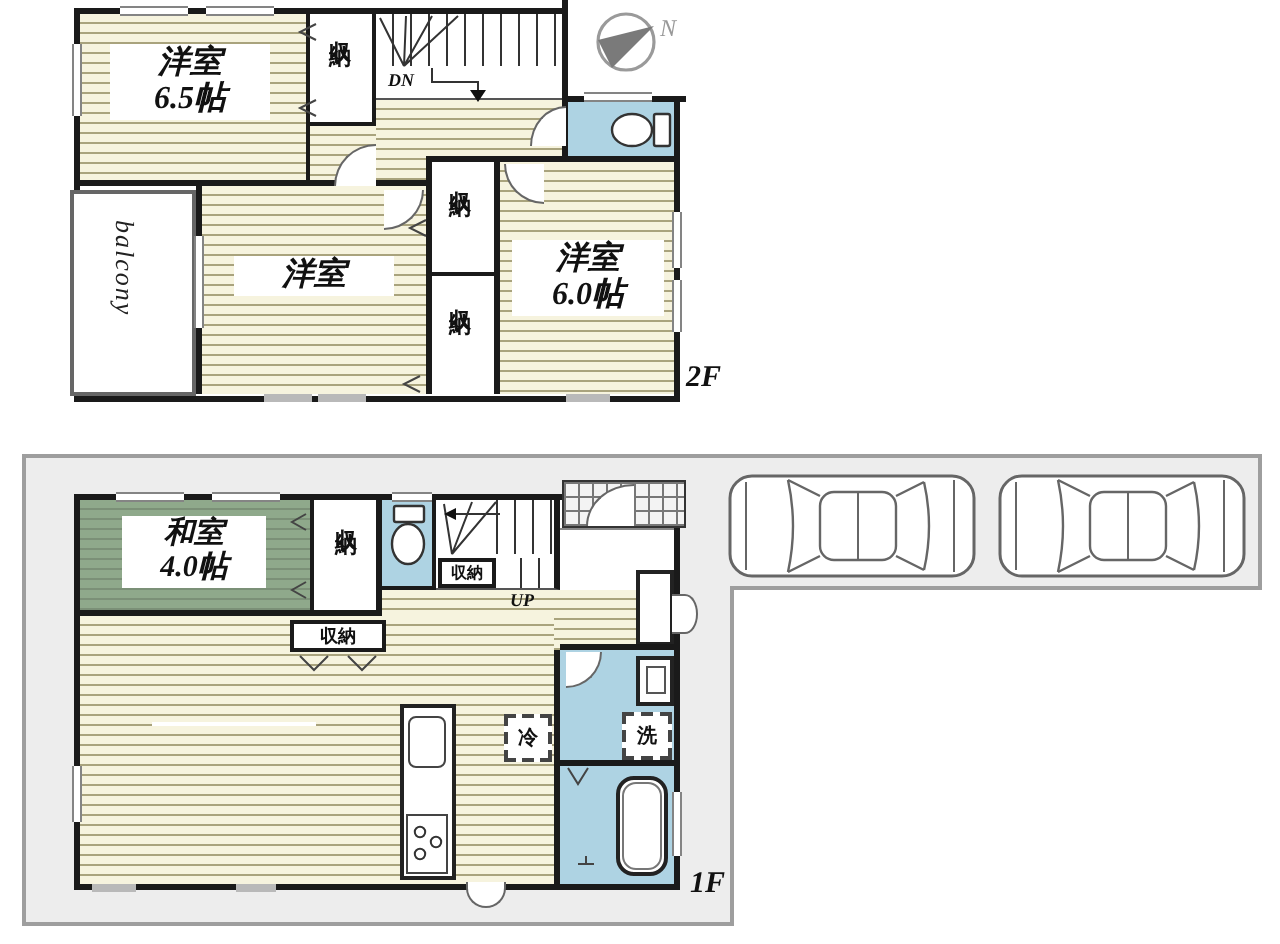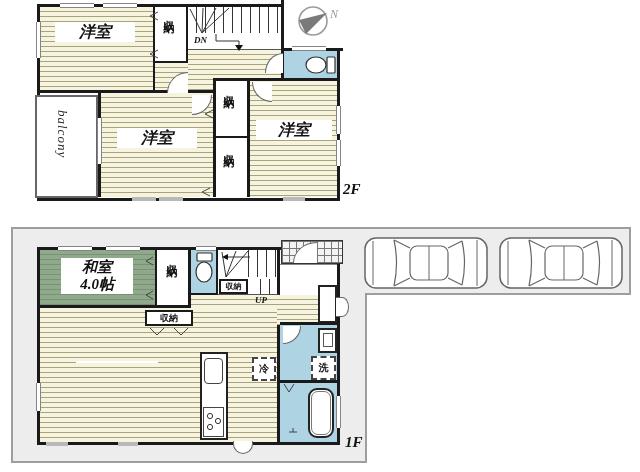--- a/index.html
+++ b/index.html
@@ -201,26 +201,28 @@
     <g>
       <circle cx="313" cy="21" r="14" fill="#fff" stroke="#9a9a9a" stroke-width="1.6"></circle>
       <polygon points="299,20 327,13 306,34" fill="#7a7a7a"></polygon>
       <text x="330" y="18" font-size="12" fill="#999" font-style="italic" font-family="Liberation Serif, DejaVu Serif, serif">N</text>
     </g>
   </svg>
 
   <div>
     <div class="rlabel z8" style="left:55px;top:22px;width:80px;font-size:16px;">
       <div>洋室</div>
+      <div>6.5帖</div>
     </div>
     <div class="rlabel z8" style="left:117px;top:128px;width:80px;font-size:16px;">
       <div>洋室</div>
     </div>
     <div class="rlabel z8" style="left:256px;top:120px;width:76px;font-size:16px;">
       <div>洋室</div>
+      <div>6.0帖</div>
     </div>
     <div class="vtext z8" style="left:161px;top:11px;font-size:11px;">収納</div>
     <div class="vtext z8" style="left:221px;top:86px;font-size:11px;">収納</div>
     <div class="vtext z8" style="left:221px;top:145px;font-size:11px;">収納</div>
     <div class="vlatin z8" style="left:54px;top:110px;font-size:13px;">balcony</div>
     <div class="slabel z8" style="left:194px;top:35px;">DN</div>
     <div class="flabel z8" style="left:343px;top:181px;">2F</div>
 
     <div class="rlabel z8" style="left:61px;top:258px;width:72px;font-size:15px;text-align:center;">
       <div>和室</div>

